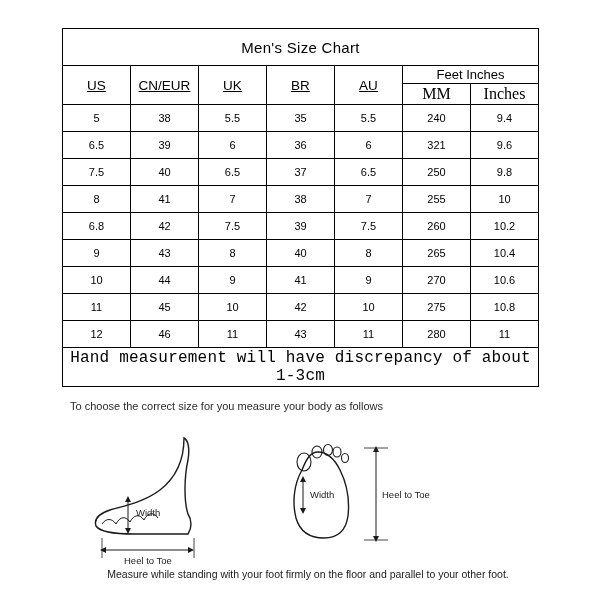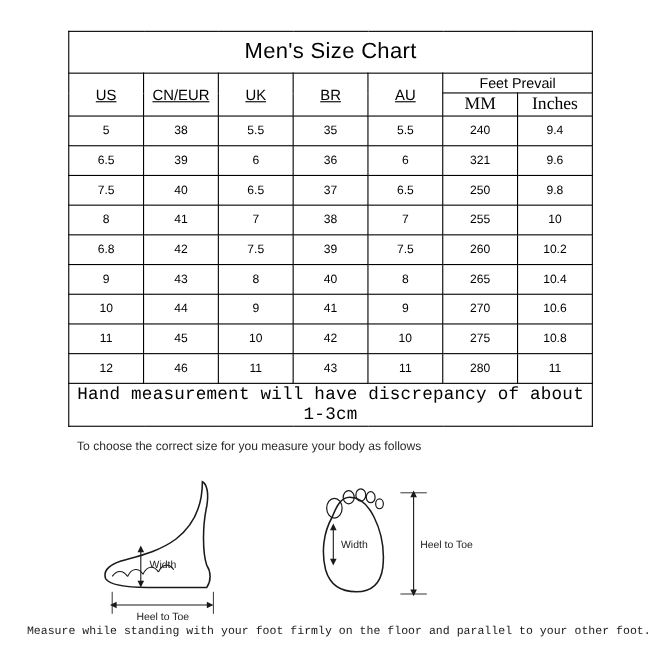--- a/index.html
+++ b/index.html
@@ -32,21 +32,21 @@
     table-layout: fixed;
     border: 1px solid #000;
   }
   table.size-chart td, table.size-chart th {
     border: 1px solid #000;
     text-align: center;
     vertical-align: middle;
     font-weight: normal;
   }
   .title-cell {
-    font-size: 20px;
+    font-size: 15px;
     font-weight: bold;
     letter-spacing: 0.3px;
     padding: 7px 0 7px 0;
     height: 22px;
     margin-left: 39px;
   }
   .hdr-main {
     font-size: 13.5px;
     font-weight: bold;
     height: 34px;
@@ -105,21 +105,20 @@
     height: 138px;
   }
   .bottom-note {
     position: absolute;
     left: 16px;
     right: 0;
     top: 568px;
     text-align: center;
     font-size: 10.5px;
     color: #1a1a1a;
-    font-family: Liberation Mono, monospace;
   }
   .diag-label {
     font-size: 9.5px;
     fill: #222;
     font-family: "Liberation Sans", sans-serif;
   }
 </style>
 </head>
 <body>
 
@@ -130,21 +129,21 @@
       <tbody>
         <tr>
           <td class="title-cell" colspan="7">Men's Size Chart</td>
         </tr>
         <tr>
           <td class="hdr-main" rowspan="2">US</td>
           <td class="hdr-main" rowspan="2">CN/EUR</td>
           <td class="hdr-main" rowspan="2">UK</td>
           <td class="hdr-main" rowspan="2">BR</td>
           <td class="hdr-main" rowspan="2">AU</td>
-          <td class="hdr-feet" colspan="2">Feet Prevail</td>
+          <td class="hdr-feet" colspan="2">Feet Inches</td>
         </tr>
         <tr>
           <td class="hdr-sub">MM</td>
           <td class="hdr-sub">Inches</td>
         </tr>
 
         <tr>
           <td class="data-cell">5</td>
           <td class="data-cell">38</td>
           <td class="data-cell">5.5</td>

